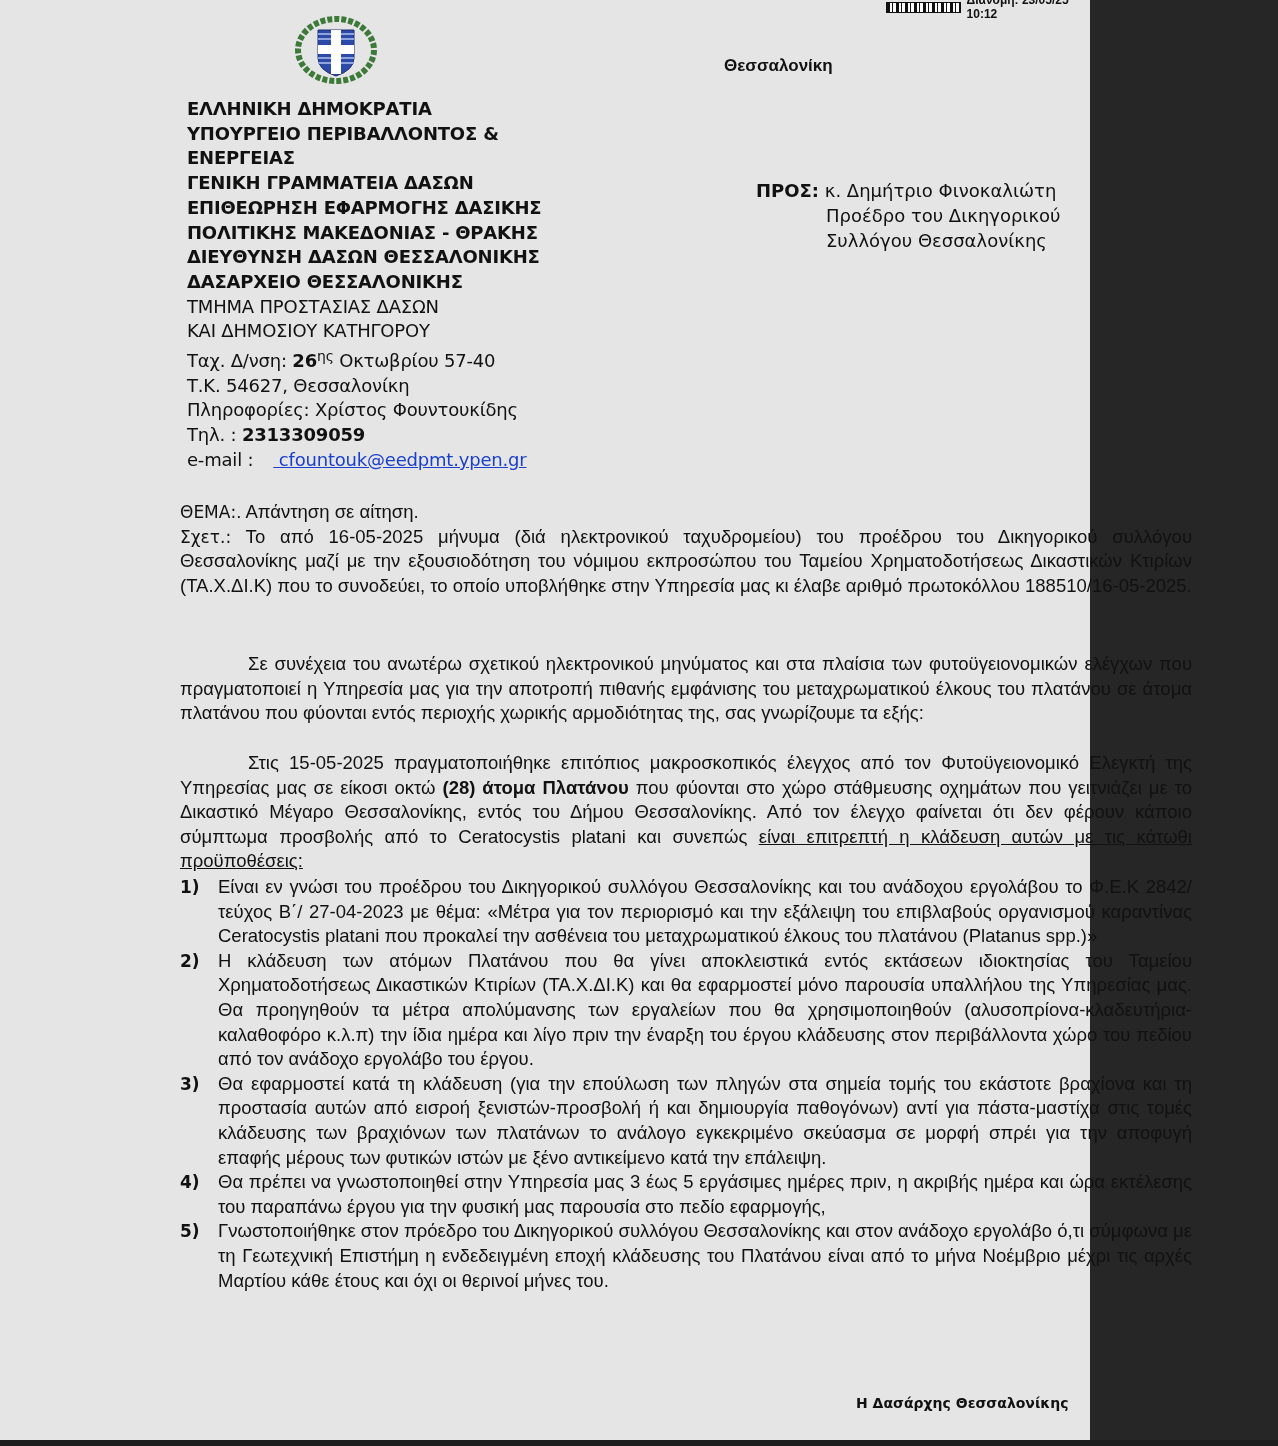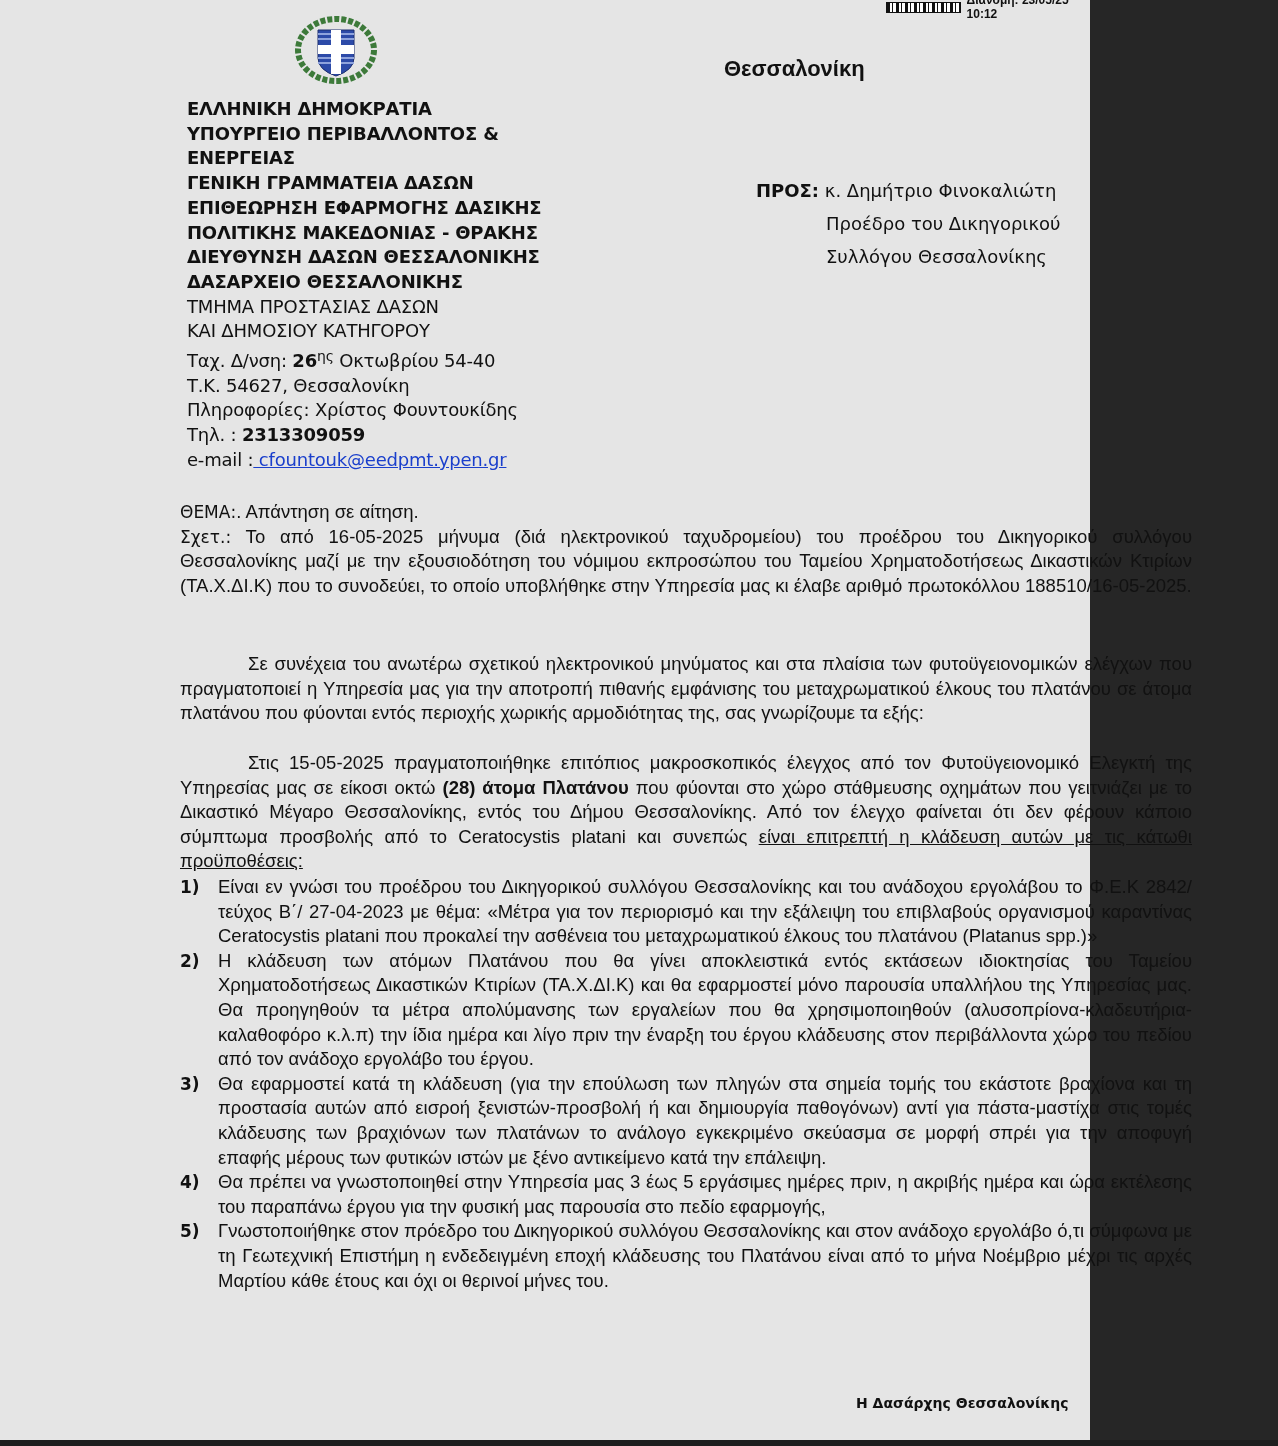--- a/index.html
+++ b/index.html
@@ -6,30 +6,30 @@
   body { width:1278px; height:1446px; background:#262626; position:relative; overflow:hidden; font-family:"DejaVu Sans", sans-serif; color:#111; }
   .page { position:absolute; left:0; top:0; width:1090px; height:1440px; background:#e5e5e5; }
   .bottom-strip { position:absolute; left:0; top:1440px; width:1278px; height:6px; background:#1e1e1e; }
 
   .stamp { position:absolute; left:886px; top:0; height:14px; display:flex; align-items:center; gap:6px; font-family:"Liberation Sans", sans-serif; font-weight:bold; font-size:12px; color:#111; }
   .qr { width:82px; height:11px; background:
       repeating-linear-gradient(90deg,#111 0 3px,#fff 3px 5px,#111 5px 6px,#fff 6px 9px);
     border:1px solid #111; box-sizing:border-box; }
 
   .emblem { position:absolute; left:294px; top:14px; width:84px; height:70px; }
-  .city-top { position:absolute; left:724px; top:56px; font-family:"Liberation Sans", sans-serif; font-weight:bold; font-size:22px; }
+  .city-top { position:absolute; left:724px; top:56px; font-family:"Liberation Sans", sans-serif; font-weight:bold; font-size:17px; }
 
   .sender { position:absolute; left:187px; top:97px; font-size:18px; line-height:24.7px; letter-spacing:-0.2px; }
   .sender .b { font-weight:bold; }
   .sender sup { font-size:14px; vertical-align:6px; }
-  .sender a { color:#1a3fcc; text-decoration:underline; }
+  .sender a { color:#1a3fcc; text-decoration:underline;margin-left:20px; }
 
   .recipient { position:absolute; left:756px; top:178px; font-size:18px; line-height:25px; }
   .recipient .lab { font-weight:bold;margin-top:15px; }
-  .recipient .indent { padding-left:70px;margin-top:8px; }
+  .recipient .indent { padding-left:70px; }
 
   .body { position:absolute; left:180px; width:1012px; font-family:"Liberation Sans", sans-serif; font-size:18.5px; color:#111; }
   .subject { top:500px; line-height:24.5px; }
   .subject .b { font-weight:normal; font-family:"DejaVu Sans", sans-serif; font-size:17px; }
   .just { text-align:justify; text-align-last:left; }
   .p1 { top:652px; line-height:24.5px; text-indent:68px; }
   .p2 { top:751px; line-height:24.5px; text-indent:68px; }
   .p2 .bold { font-weight:bold; }
   .p2 u { text-decoration:underline; }
 
@@ -66,21 +66,21 @@
     <div class="b">ΕΛΛΗΝΙΚΗ ΔΗΜΟΚΡΑΤΙΑ</div>
     <div class="b">ΥΠΟΥΡΓΕΙΟ ΠΕΡΙΒΑΛΛΟΝΤΟΣ &amp;</div>
     <div class="b">ΕΝΕΡΓΕΙΑΣ</div>
     <div class="b">ΓΕΝΙΚΗ ΓΡΑΜΜΑΤΕΙΑ ΔΑΣΩΝ</div>
     <div class="b">ΕΠΙΘΕΩΡΗΣΗ ΕΦΑΡΜΟΓΗΣ ΔΑΣΙΚΗΣ</div>
     <div class="b">ΠΟΛΙΤΙΚΗΣ ΜΑΚΕΔΟΝΙΑΣ - ΘΡΑΚΗΣ</div>
     <div class="b">ΔΙΕΥΘΥΝΣΗ ΔΑΣΩΝ ΘΕΣΣΑΛΟΝΙΚΗΣ</div>
     <div class="b">ΔΑΣΑΡΧΕΙΟ ΘΕΣΣΑΛΟΝΙΚΗΣ</div>
     <div>ΤΜΗΜΑ ΠΡΟΣΤΑΣΙΑΣ ΔΑΣΩΝ</div>
     <div>ΚΑΙ ΔΗΜΟΣΙΟΥ ΚΑΤΗΓΟΡΟΥ</div>
-    <div><span>Ταχ. Δ/νση: </span><span class="b">26</span><sup>ης</sup><span> Οκτωβρίου 54-40</span></div>
+    <div><span>Ταχ. Δ/νση: </span><span class="b">26</span><sup>ης</sup><span> Οκτωβρίου 57-40</span></div>
     <div>Τ.Κ. 54627, Θεσσαλονίκη</div>
     <div>Πληροφορίες: Χρίστος Φουντουκίδης</div>
     <div><span>Τηλ. : </span><span class="b">2313309059</span></div>
     <div><span>e-mail :</span><a href="#"> cfountouk@eedpmt.ypen.gr</a></div>
   </div>
 
   <div class="recipient">
     <div><span class="lab">ΠΡΟΣ:</span><span> κ. Δημήτριο Φινοκαλιώτη</span></div>
     <div class="indent">Προέδρο του Δικηγορικού</div>
     <div class="indent">Συλλόγου Θεσσαλονίκης</div>

